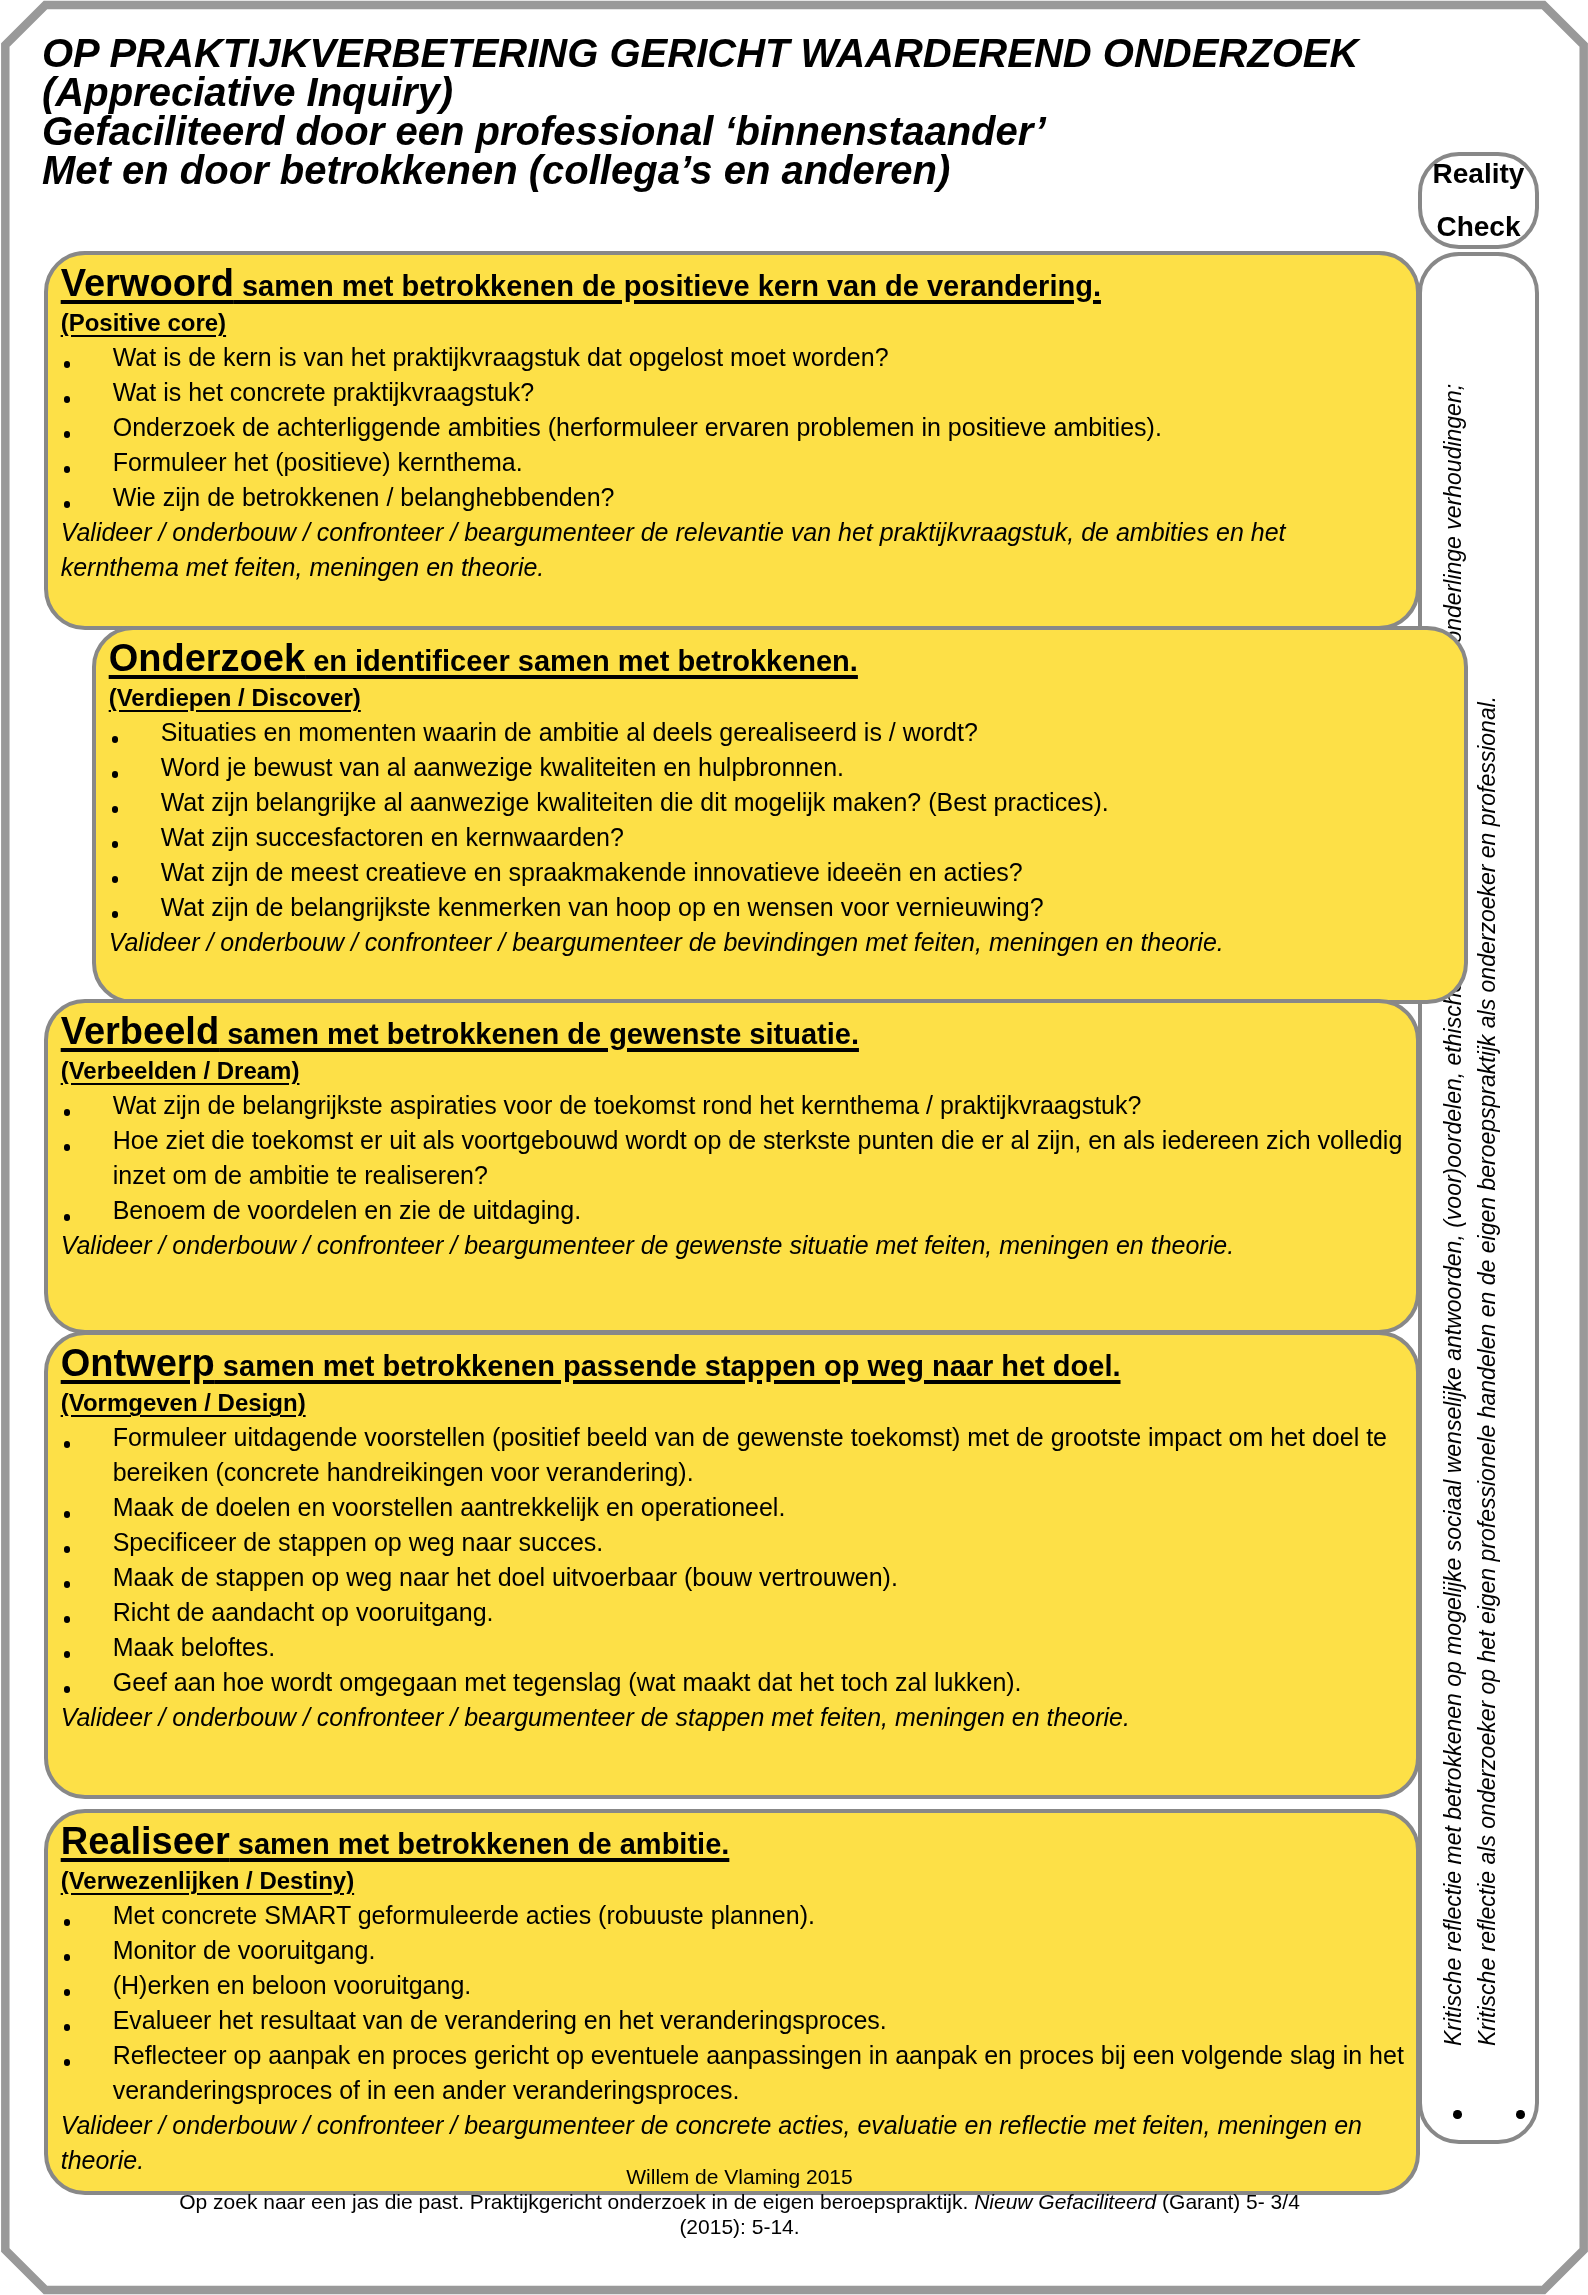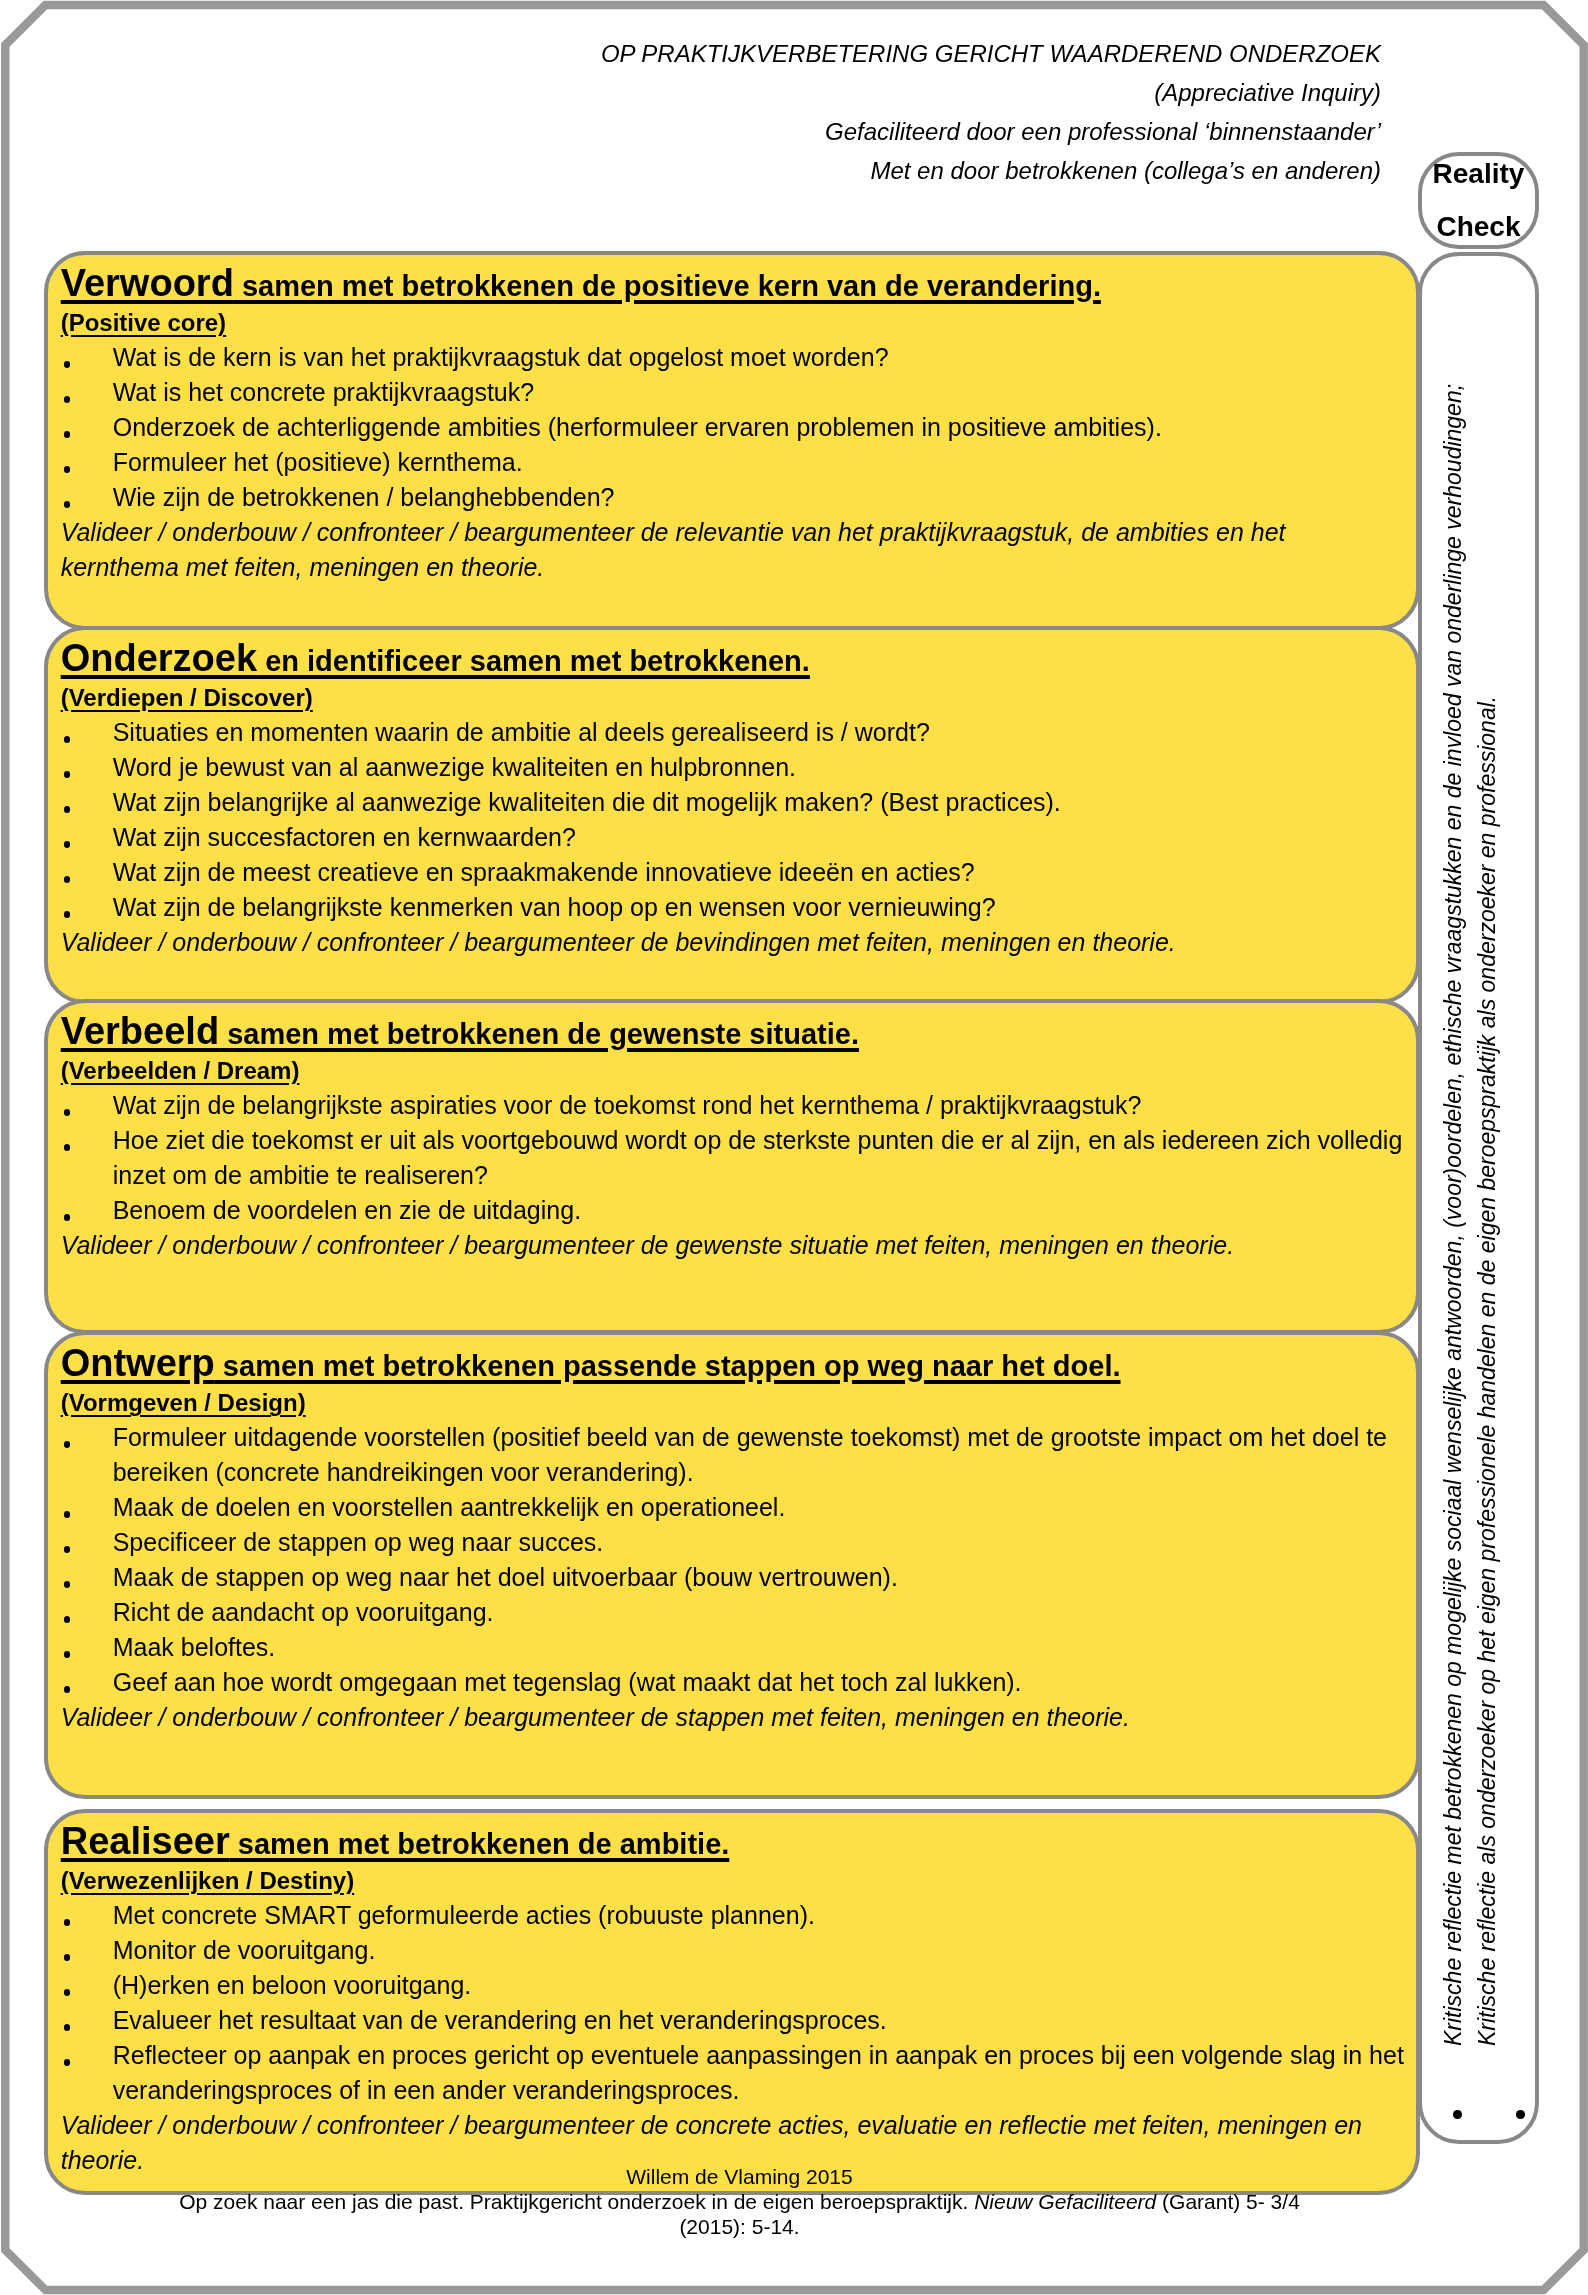--- a/index.html
+++ b/index.html
@@ -1,20 +1,20 @@
 <!DOCTYPE html>
 <html style="font-size:11.3px"><head>
 <meta charset="utf-8">
 <style>
   html, body { margin: 0; padding: 0; background: #ffffff; }
   body { width: 1589px; height: 2295px; position: relative; overflow: hidden;
          font-family: "Liberation Sans", sans-serif; color: #000; }
   .frame { position: absolute; left: 0; top: 0; width: 1589px; height: 2295px; pointer-events: none; }
-  .title-block { position: absolute; left: 42px; top: 34px; width: 1339px; text-align: right;
-                 font-weight: normal; font-style: italic; font-size: 24px; line-height: 39px; }
+  .title-block { position: absolute; left: 42px; top: 34px; width: 1339px; text-align: left;
+                 font-weight: bold; font-style: italic; font-size: 40px; line-height: 39px; }
   .reality-pill { position: absolute; left: 1418px; top: 152px; width: 121px; height: 97px;
                   border: 4.2px solid #888; border-radius: 41px; box-sizing: border-box; background: #fff;
                   display: flex; flex-direction: column; align-items: center; justify-content: center;
                   font-weight: bold; font-size: 28px; line-height: 34px; gap: 19px; }
   .side-pill { position: absolute; left: 1418px; top: 252px; width: 121px; height: 1892px;
                border: 4.2px solid #888; border-radius: 41px; box-sizing: border-box; background: #fff; }
   .side-text { position: absolute; left: 0; top: 0; width: 1832px; height: 106px;
                transform-origin: 0 0; transform: translate(14px, 1832px) rotate(-90deg);
                font-style: italic; font-size: 23px; line-height: 34px; }
   .side-dot { position: absolute; width: 8.5px; height: 8.5px; border-radius: 50%; background: #000; }
@@ -68,21 +68,21 @@
   <ul class="points">
     <li>Wat is de kern is van het praktijkvraagstuk dat opgelost moet worden?</li>
     <li>Wat is het concrete praktijkvraagstuk?</li>
     <li>Onderzoek de achterliggende ambities (herformuleer ervaren problemen in positieve ambities).</li>
     <li>Formuleer het (positieve) kernthema.</li>
     <li>Wie zijn de betrokkenen / belanghebbenden?</li>
   </ul>
   <div class="validate">Valideer / onderbouw / confronteer / beargumenteer de relevantie van het praktijkvraagstuk, de ambities en het kernthema met feiten, meningen en theorie.</div>
 </div>
 
-<div class="box" style="top:626px; height:378px;">
+<div class="box" style="top:626px; height:378px;margin-left:48px;">
   <div class="box-heading"><span class="lead">Onderzoek</span><span> en identificeer samen met betrokkenen.</span></div>
   <div class="box-sub">(Verdiepen / Discover)</div>
   <ul class="points">
     <li>Situaties en momenten waarin de ambitie al deels gerealiseerd is / wordt?</li>
     <li>Word je bewust van al aanwezige kwaliteiten en hulpbronnen.</li>
     <li>Wat zijn belangrijke al aanwezige kwaliteiten die dit mogelijk maken? (Best practices).</li>
     <li>Wat zijn succesfactoren en kernwaarden?</li>
     <li>Wat zijn de meest creatieve en spraakmakende innovatieve ideeën en acties?</li>
     <li>Wat zijn de belangrijkste kenmerken van hoop op en wensen voor vernieuwing?</li>
   </ul>

